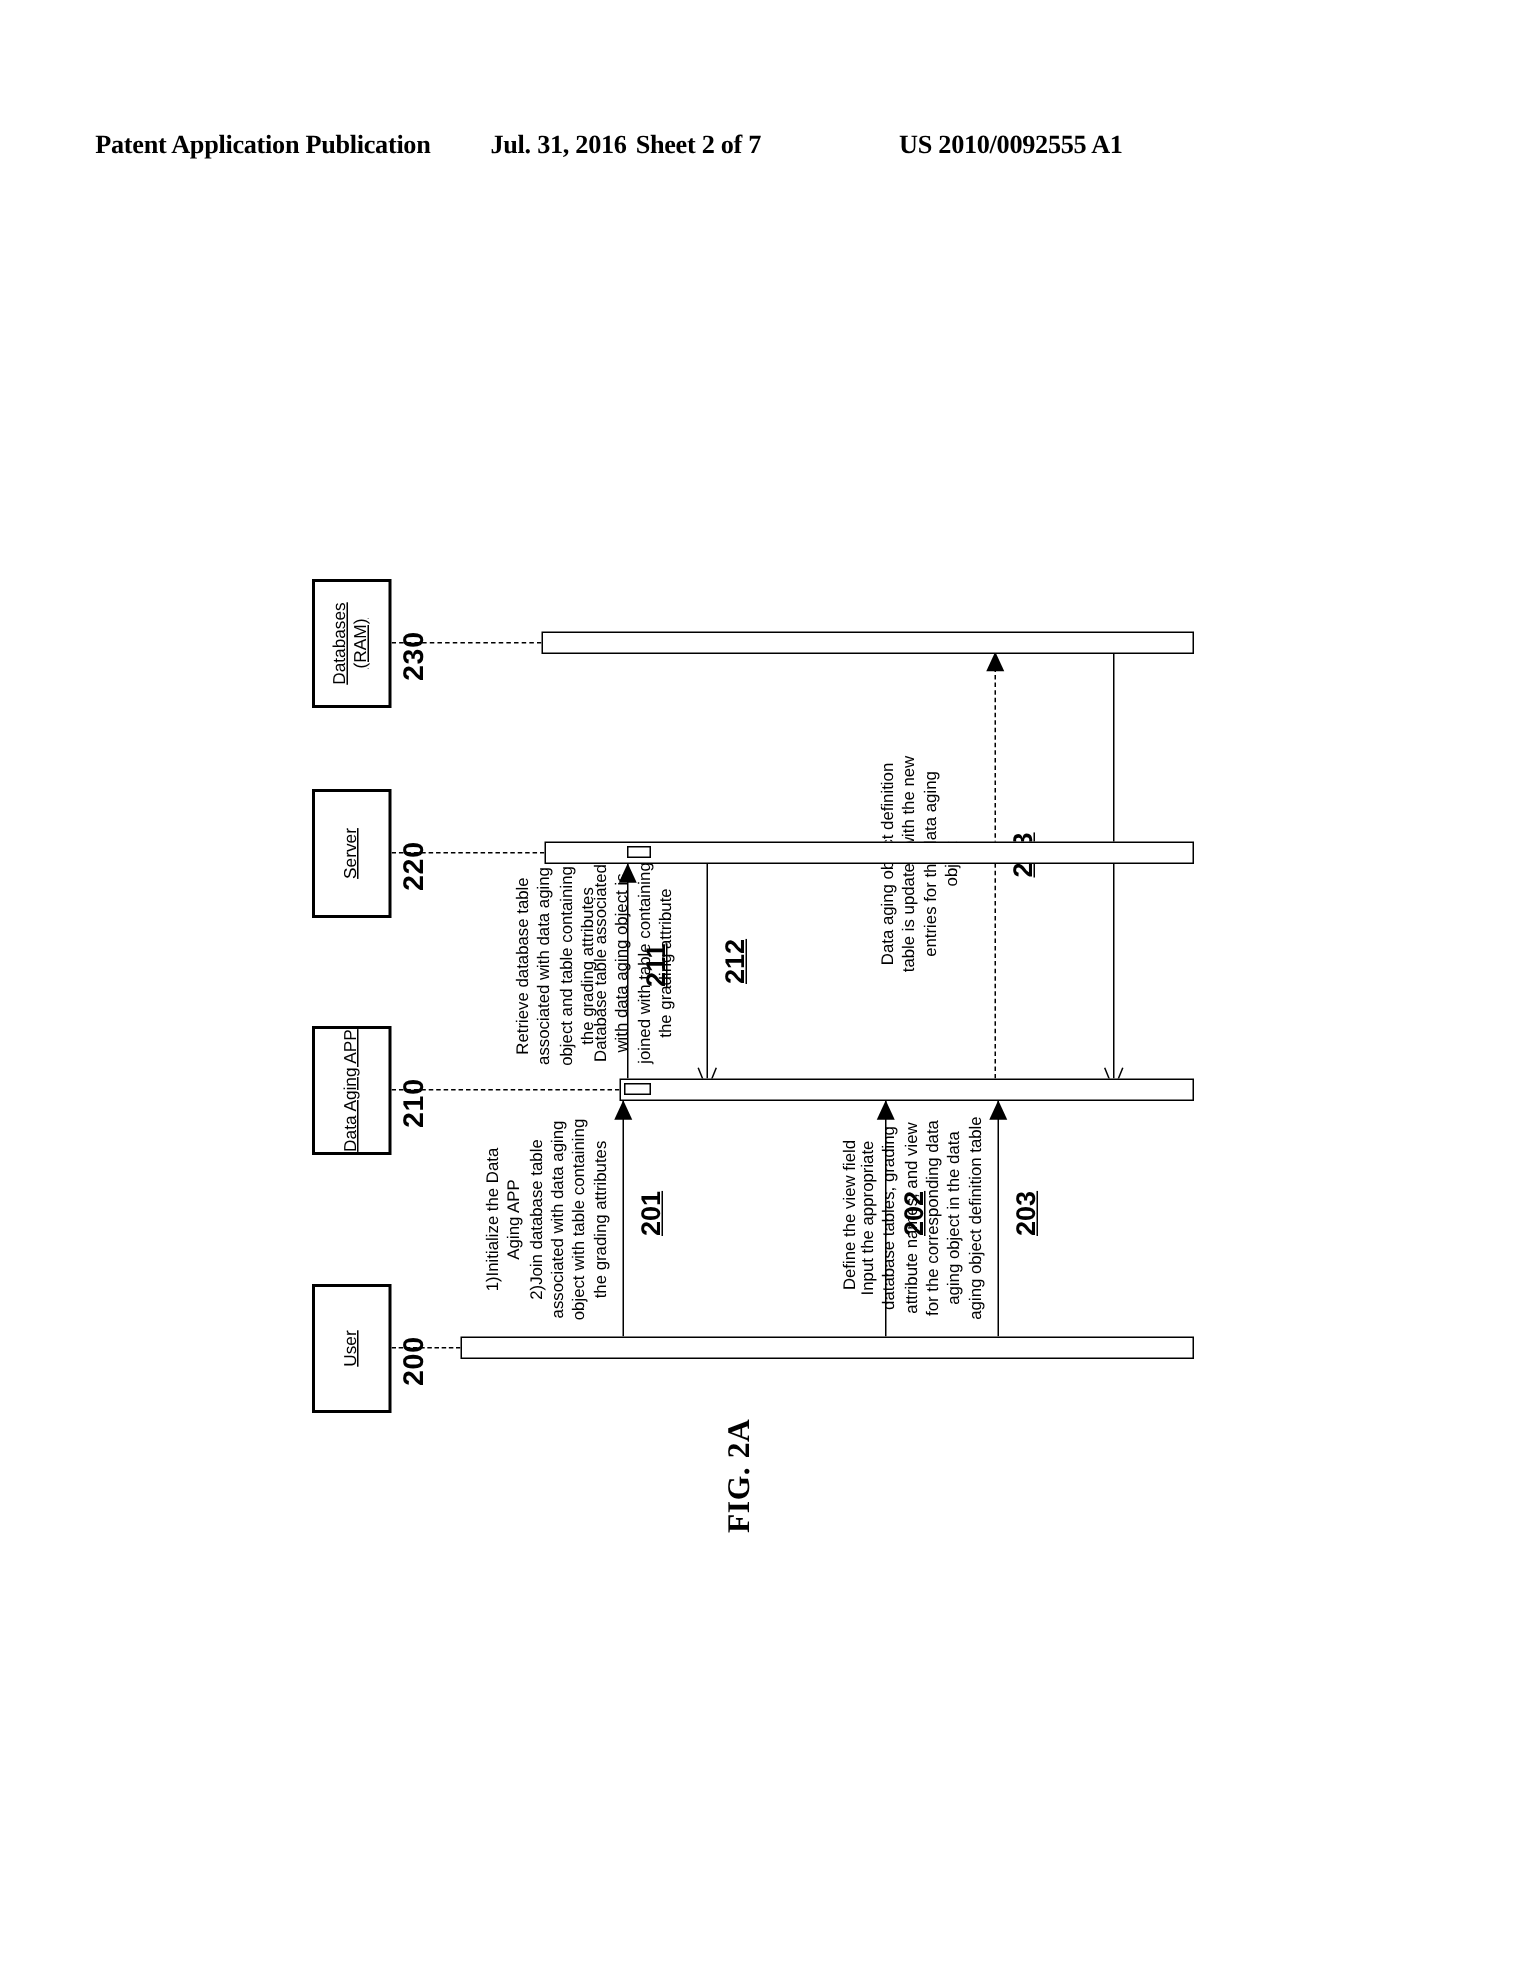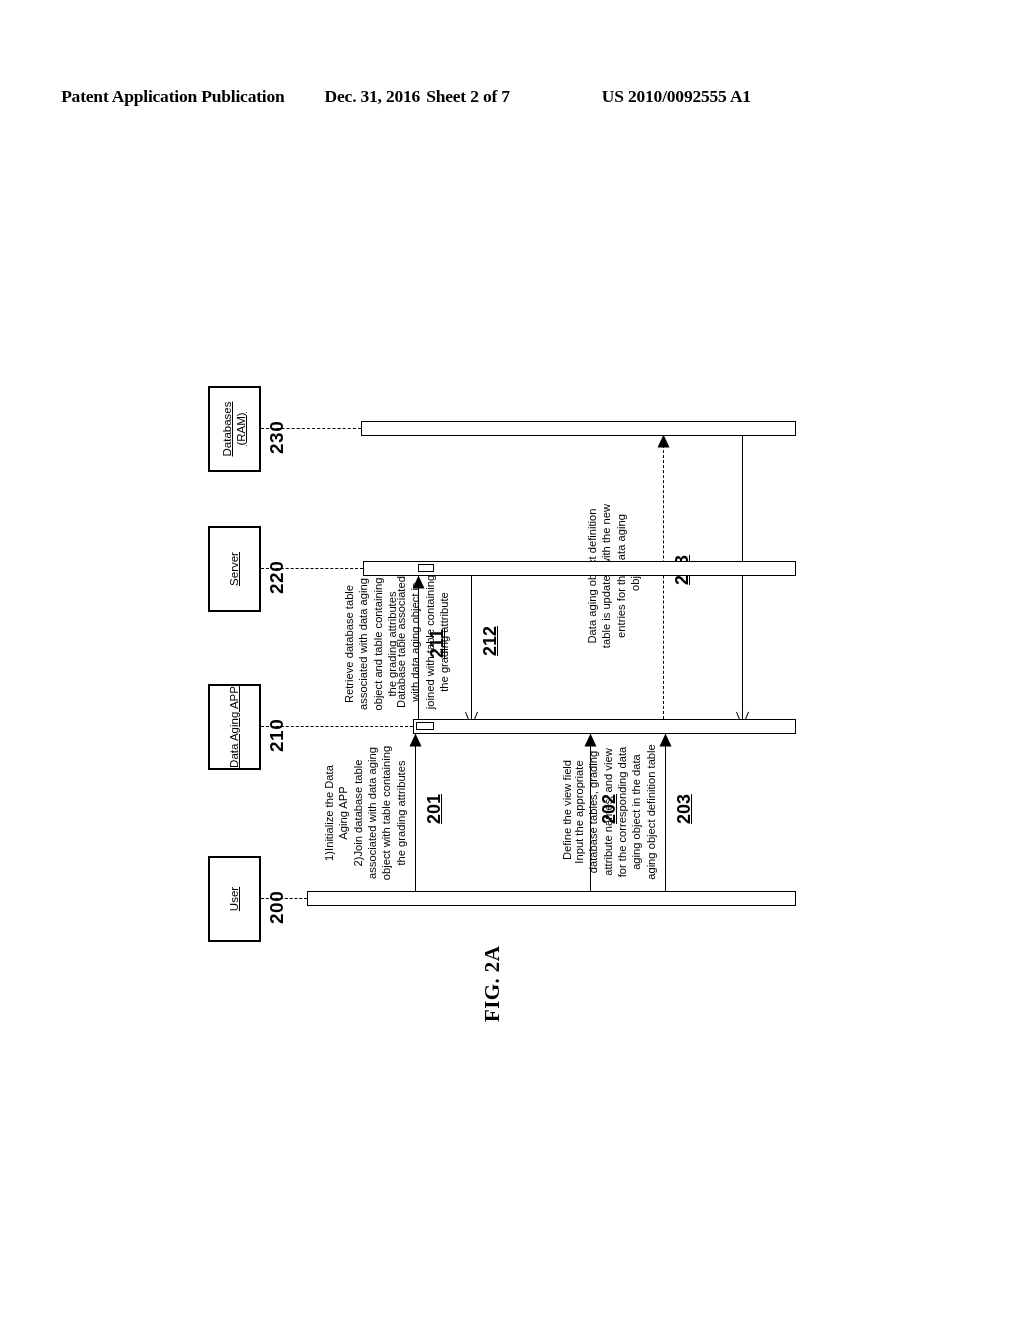--- a/index.html
+++ b/index.html
@@ -164,21 +164,21 @@
     text-decoration:underline;
     color:#000;
     z-index:3;
   }
 </style>
 </head>
 <body>
 
 <div class="pub-header">
   <span class="h-pub">Patent Application Publication</span>
-  <span class="h-date">Dec. 31, 2016</span>
+  <span class="h-date">Jul. 31, 2016</span>
   <span class="h-sheet">Sheet 2 of 7</span>
   <span class="h-num">US 2010/0092555 A1</span>
 </div>
 
 <div id="fig-stage">
 
   <div class="fig-caption">FIG. 2A</div>
 
   <div class="lifeline-head" style="left:78px;top:6px;">
     <span class="ll-label">User</span>

